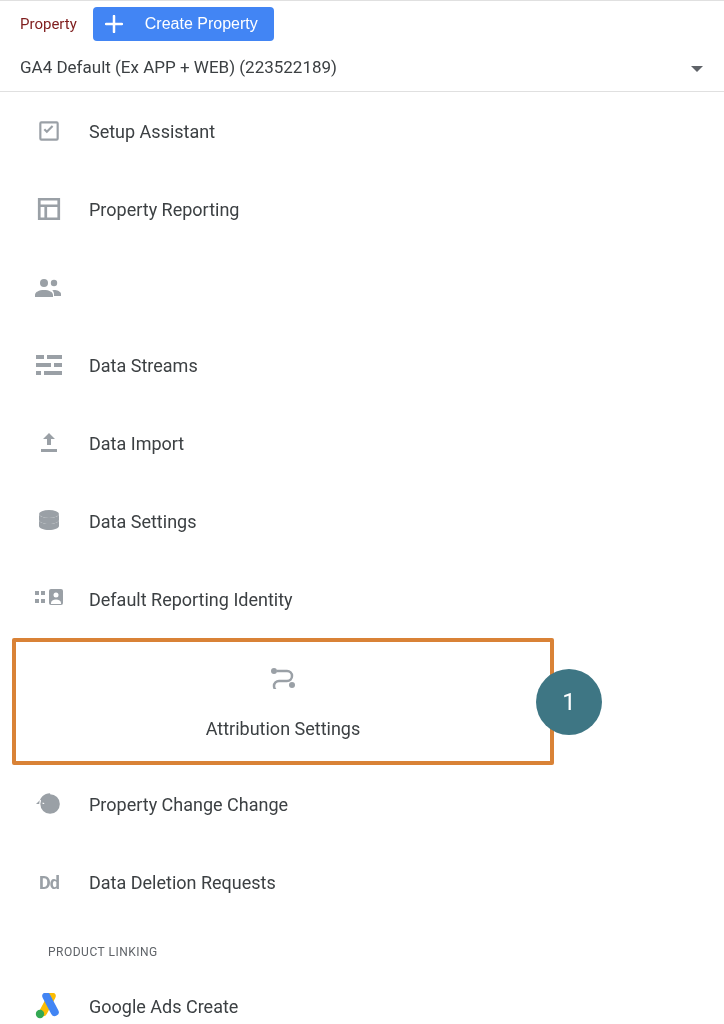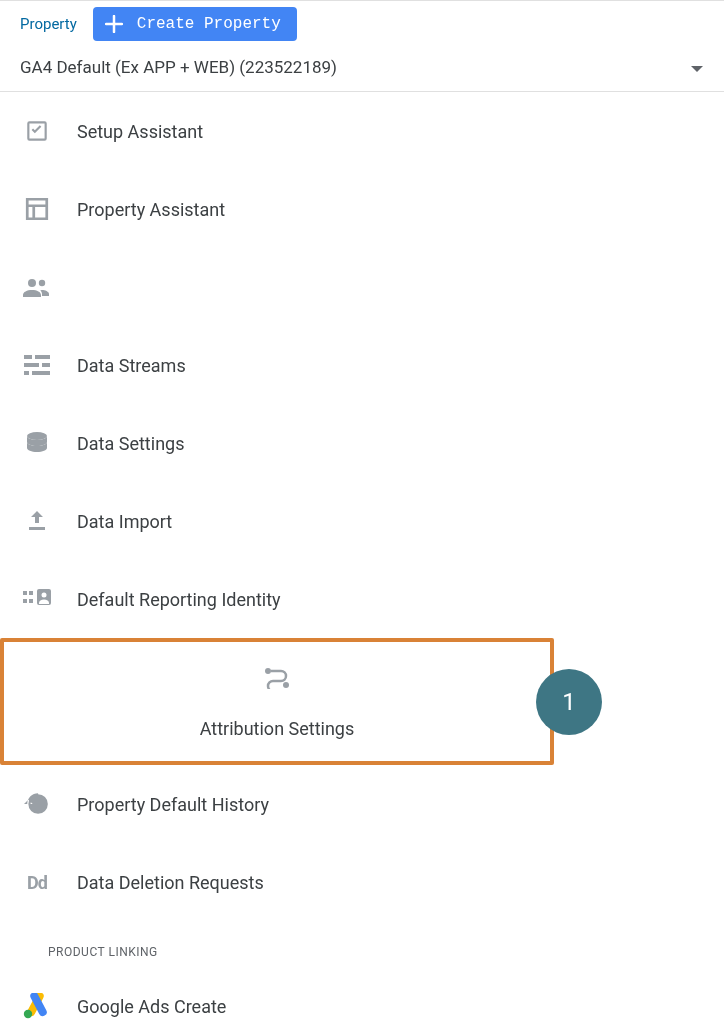--- a/index.html
+++ b/index.html
@@ -12,35 +12,34 @@
   }
   .header-row {
     display: flex;
     align-items: center;
     padding: 6px 16px 6px 20px;
     border-top: 1px solid #e0e0e0;
     gap: 16px;
   }
   .header-label {
     font-size: 15px;
-    color: #0369a1;
+    color: #7f1d1d;
   }
   .create-btn {
     display: flex;
     align-items: center;
-    gap: 14px;
+    gap: 22px;
     background: #4285f4;
     color: #fff;
     border: none;
     border-radius: 4px;
     padding: 8px 16px 8px 12px;
     font-size: 16px;
     font-weight: 500;
     cursor: pointer;
-    font-family: Liberation Mono, monospace;
   }
   .create-btn svg { display: block; }
   .property-select {
     display: flex;
     align-items: flex-end;
     justify-content: space-between;
     padding: 10px 20px 14px 20px;
     border-bottom: 1px solid #e0e0e0;
     cursor: pointer;
   }
@@ -51,20 +50,21 @@
   .menu-list { }
   .menu-item {
     display: flex;
     align-items: center;
     gap: 26px;
     padding: 22px 20px;
     border-bottom: 1px solid #f1f3f4;
     position: relative;
     cursor: pointer;
     border: 3px solid transparent;
+    margin-left: 12px;
   }
   .menu-item.highlighted {
     border: 4px solid #d98236;
     border-radius: 2px;
     flex-direction: column;
   }
   .menu-label {
     font-size: 18px;
     color: #3c4043;
   }
@@ -147,21 +147,21 @@
     </span>
     <span class="menu-label">Setup Assistant</span>
   </div>
 
   <div class="menu-item">
     <span class="icon-box">
       <svg width="26" height="26" viewBox="0 0 24 24">
           <path fill="none" stroke="#9aa0a6" stroke-width="2.5" d="M3 3h18v18H3zM3 9h18M9 9v12"></path>
         </svg>
     </span>
-    <span class="menu-label">Property Assistant</span>
+    <span class="menu-label">Property Reporting</span>
   </div>
 
   <div class="menu-item">
     <span class="icon-box">
       <svg width="28" height="20" viewBox="0 0 28 20">
           <circle cx="9" cy="6" r="4" fill="#9aa0a6"></circle>
           <circle cx="19" cy="6" r="3.2" fill="#9aa0a6"></circle>
           <path fill="#9aa0a6" d="M0 18c0-3 4-5 9-5s9 2 9 5v2H0zM19 13c3 0 7 1.5 7 4v2h-7v-2c0-1.5-.7-2.8-1.8-3.8A10 10 0 0119 13z"></path>
         </svg>
     </span>
@@ -177,35 +177,35 @@
         <rect x="0" y="16" width="5" height="4" fill="#9aa0a6"></rect>
           <rect x="8" y="16" width="18" height="4" fill="#9aa0a6"></rect>
       </svg>
     </span>
     <span class="menu-label">Data Streams</span>
   </div>
 
   <div class="menu-item">
     <span class="icon-box">
       <svg width="24" height="24" viewBox="0 0 24 24">
+          <path fill="#9aa0a6" d="M12 2l6 6h-4v6h-4V8H6l6-6zM4 18h16v3H4z"></path>
+        </svg>
+    </span>
+    <span class="menu-label">Data Import</span>
+  </div>
+
+  <div class="menu-item">
+    <span class="icon-box">
+      <svg width="24" height="24" viewBox="0 0 24 24">
           <ellipse cx="12" cy="5" rx="10" ry="4" fill="#9aa0a6"></ellipse>
           <path fill="#9aa0a6" d="M2 5v6c0 2.2 4.5 4 10 4s10-1.8 10-4V5c0 2.2-4.5 4-10 4S2 7.2 2 5z"></path>
           <path fill="#9aa0a6" d="M2 11v6c0 2.2 4.5 4 10 4s10-1.8 10-4v-6c0 2.2-4.5 4-10 4S2 13.2 2 11z"></path>
         </svg>
     </span>
     <span class="menu-label">Data Settings</span>
-  </div>
-
-  <div class="menu-item">
-    <span class="icon-box">
-      <svg width="24" height="24" viewBox="0 0 24 24">
-          <path fill="#9aa0a6" d="M12 2l6 6h-4v6h-4V8H6l6-6zM4 18h16v3H4z"></path>
-        </svg>
-    </span>
-    <span class="menu-label">Data Import</span>
   </div>
 
   <div class="menu-item">
     <span class="icon-box">
       <svg width="28" height="20" viewBox="0 0 28 20">
         <rect x="0" y="2" width="4" height="4" fill="#9aa0a6"></rect>
           <rect x="6" y="2" width="4" height="4" fill="#9aa0a6"></rect>
         <rect x="0" y="10" width="4" height="4" fill="#9aa0a6"></rect>
           <rect x="6" y="10" width="4" height="4" fill="#9aa0a6"></rect>
         <rect x="14" y="0" width="14" height="16" rx="2" fill="#9aa0a6"></rect>
@@ -233,21 +233,21 @@
   </div>
 
   <div class="menu-item">
     <span class="icon-box">
       <svg width="26" height="26" viewBox="0 0 24 24">
           <path fill="#9aa0a6" d="M13 3a9 9 0 100 18 9 9 0 000-18zm0 16a7 7 0 110-14 7 7 0 010 14z"></path>
           <path fill="#9aa0a6" d="M12 7h2v5l4 2-1 2-5-3z"></path>
           <path fill="#9aa0a6" d="M3 12H0l4-4 4 4H5a8 8 0 108-8V2A10 10 0 003 12z"></path>
         </svg>
     </span>
-    <span class="menu-label">Property Default History</span>
+    <span class="menu-label">Property Change Change</span>
   </div>
 
   <div class="menu-item">
     <span class="icon-box">
       <span class="dd-text">Dd</span>
     </span>
     <span class="menu-label">Data Deletion Requests</span>
   </div>
 
   <div class="section-header">PRODUCT LINKING</div>

